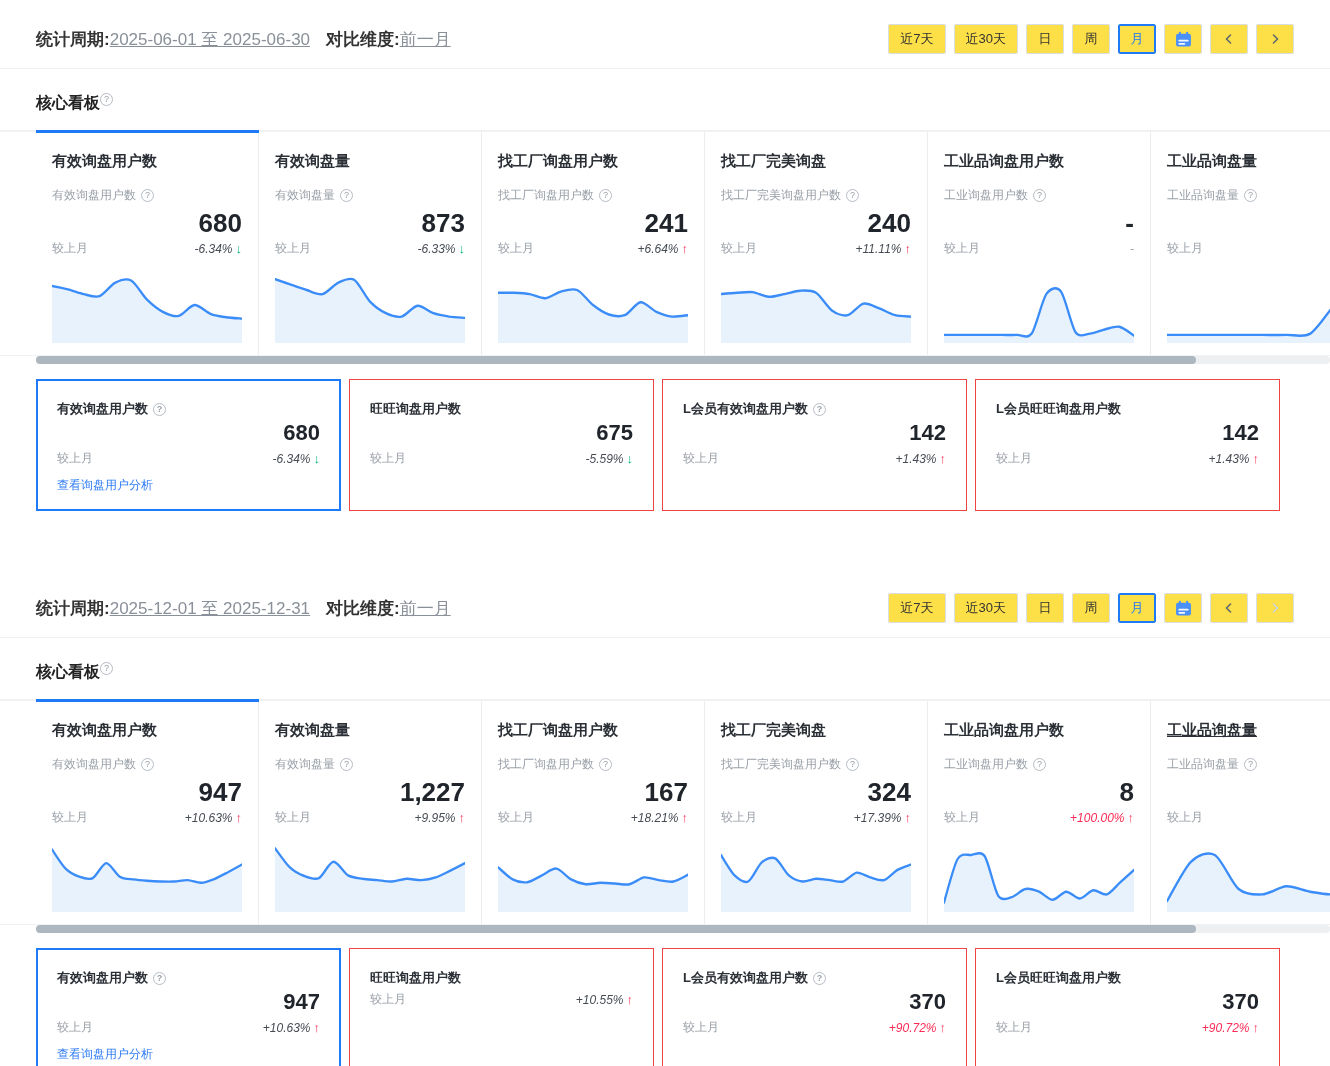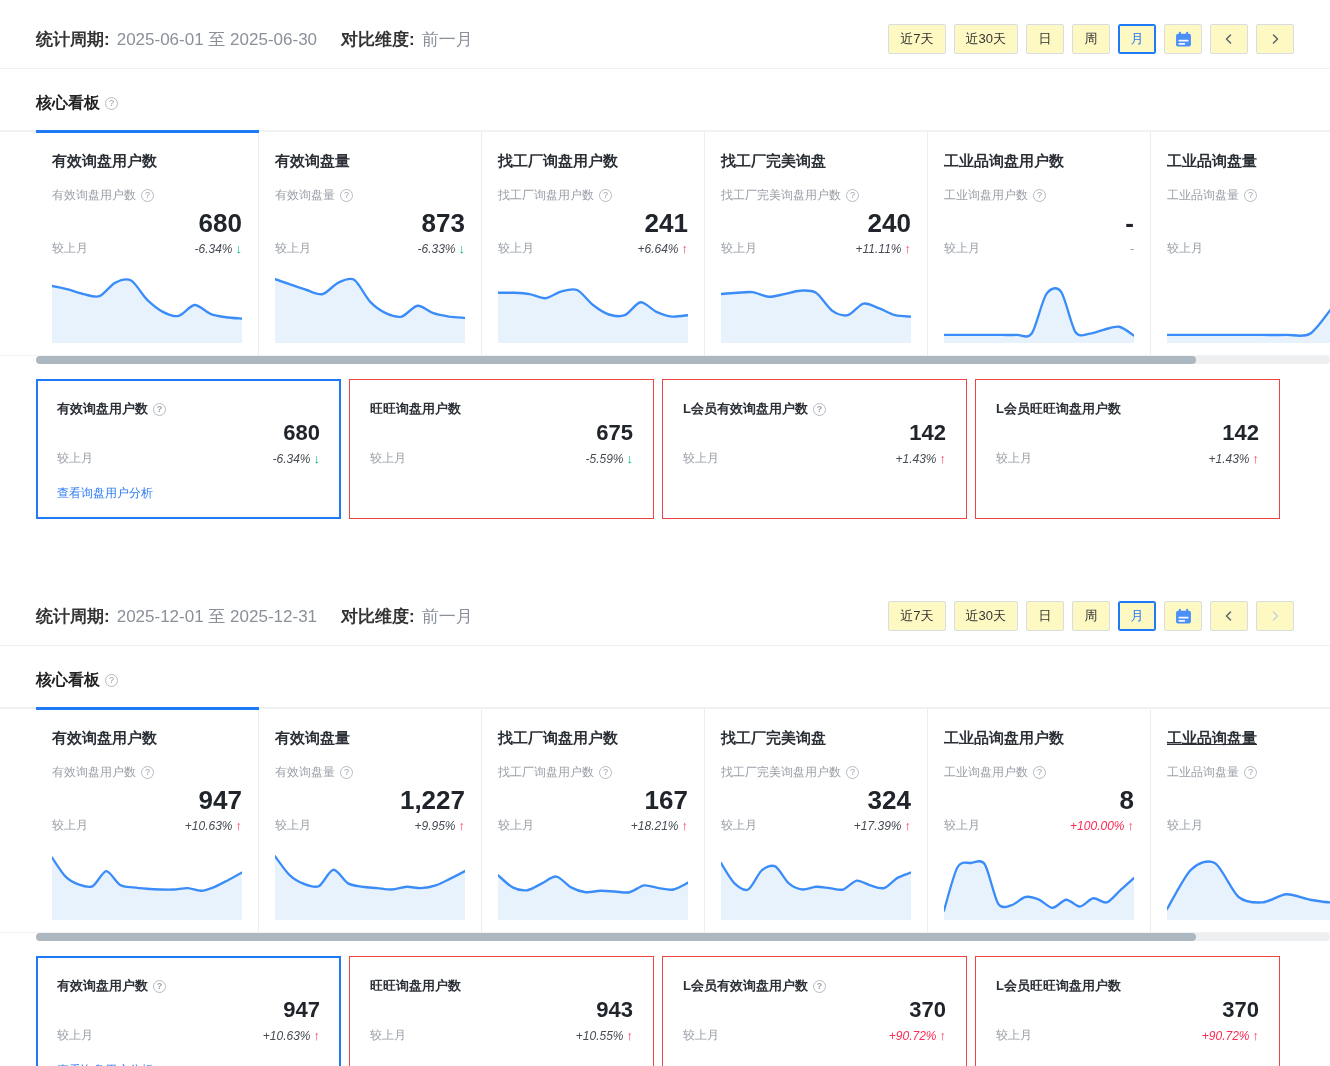--- a/index.html
+++ b/index.html
@@ -6,34 +6,34 @@
     --accent:#1f7af7; --link:#2e7cf6; --up:#fb2c55; --down:#00b578;
   }
   *{box-sizing:border-box;}
   body{
     margin:0; padding:14px 0 20px; width:1330px; background:#fff;
     font-family:"Liberation Sans","DejaVu Sans",sans-serif; color:#333;
   }
   .topbar{display:flex; justify-content:space-between; align-items:center; padding:10px 36px 14px;}
   .topbar-left{display:flex; align-items:flex-start; font-size:17px;}
   .lbl{font-weight:700; color:#333;}
-  .lbl.dim{margin-left:24px;}
-  .val{color:#8a9099; margin-left:7px;}
+  .lbl.dim{margin-left:16px;}
+  .val{color:#8a9099; text-decoration:underline;}
   .topbar-right{display:flex; gap:8px; align-items:center;}
   .btn{
-    height:30px; min-width:38px; padding:0 11px; background:#fef9c3;
+    height:30px; min-width:38px; padding:0 11px; background:#fde047;
     border:1px solid #d9dde2; border-radius:2px; font-size:13px; color:#333;
     display:inline-flex; align-items:center; justify-content:center; cursor:pointer;
     font-family:inherit;
   }
   .btn.active{border-color:var(--accent); color:var(--accent); box-shadow:inset 0 0 0 1px var(--accent);}
   .btn.icon-btn{padding:0; width:36px; color:#5f6670;}
   .btn.icon-btn.disabled{color:#ccd2d9; cursor:default;}
   .divider{height:1px; background:#eef0f2;}
-  .panel-head{padding:24px 36px 12px; display:flex; align-items:center; gap:5px;}
+  .panel-head{padding:24px 36px 12px; display:flex; }
   .panel-title{font-size:16px; font-weight:700; color:#222;}
   .q{
     width:13px; height:13px; border:1px solid #b6bcc4; border-radius:50%;
     color:#9aa1a9; font-size:9px; line-height:1; display:inline-flex;
     align-items:center; justify-content:center; flex:0 0 auto; cursor:pointer;
   }
   .cards-strip{position:relative; display:flex; margin-top:4px; overflow:hidden; padding-left:36px; border-bottom:1px solid #f1f2f4;}
   .cards-strip::before{content:""; position:absolute; top:0; left:0; right:0; height:2px; background:#f0f1f3;}
   .tab-indicator{position:absolute; top:0; left:36px; width:223px; height:3px; background:var(--accent); z-index:1;}
   .mcard{width:223px; flex:0 0 auto; border-right:1px solid #ededf0; padding:22px 16px 12px; cursor:pointer;}
@@ -53,21 +53,21 @@
   .spark{height:76px;}
   .spark svg{display:block;}
   .hscroll{margin-left:36px; width:1294px; height:8px; background:#edeff1; border-radius:4px;}
   .thumb{width:1160px; height:8px; background:#adb7c0; border-radius:4px; cursor:pointer;}
   .summary-row{display:flex; gap:8px; margin:15px 36px 0;}
   .scard{width:305px; flex:0 0 auto; border:1px solid #ef4444; padding:20px 20px 16px; background:#fff; cursor:pointer;}
   .scard.selected{border:2px solid var(--accent); padding:19px 19px 15px;}
   .s-title{display:flex; align-items:center; gap:5px; font-size:13px; font-weight:700; color:#2b2f36; white-space:nowrap;}
   .s-value{font-size:22px; font-weight:700; text-align:right; color:#20242b; line-height:26px; margin-top:2px;}
   .s-cmp{display:flex; justify-content:space-between; align-items:center; font-size:12px; color:#9aa0a8; margin-top:4px;}
-  .s-link{font-size:12px; color:var(--link); margin-top:18px; cursor:pointer;}
+  .s-link{font-size:12px; color:var(--link); margin-top:10px; cursor:pointer;}
   .section + .section{margin-top:72px;}
 </style>
 </head>
 <body>
 
 <div id="app">
     <section class="section">
     <div class="topbar">
       <div class="topbar-left">
         <span class="lbl">统计周期:</span>
@@ -488,21 +488,20 @@
         <span class="arr up">↑</span>
       </span>
     </div>
     <div class="s-link">查看询盘用户分析</div>
   </div>
         <div class="scard">
     <div class="s-title">
       <span>旺旺询盘用户数</span>
 
     </div>
-    <div class="s-value">943</div>
     <div class="s-cmp">
       <span class="cmp-l">较上月</span>
       <span class="cmp-r">
         <span class="chg">+10.55%</span>
         <span class="arr up">↑</span>
       </span>
     </div>
 
   </div>
         <div class="scard">

